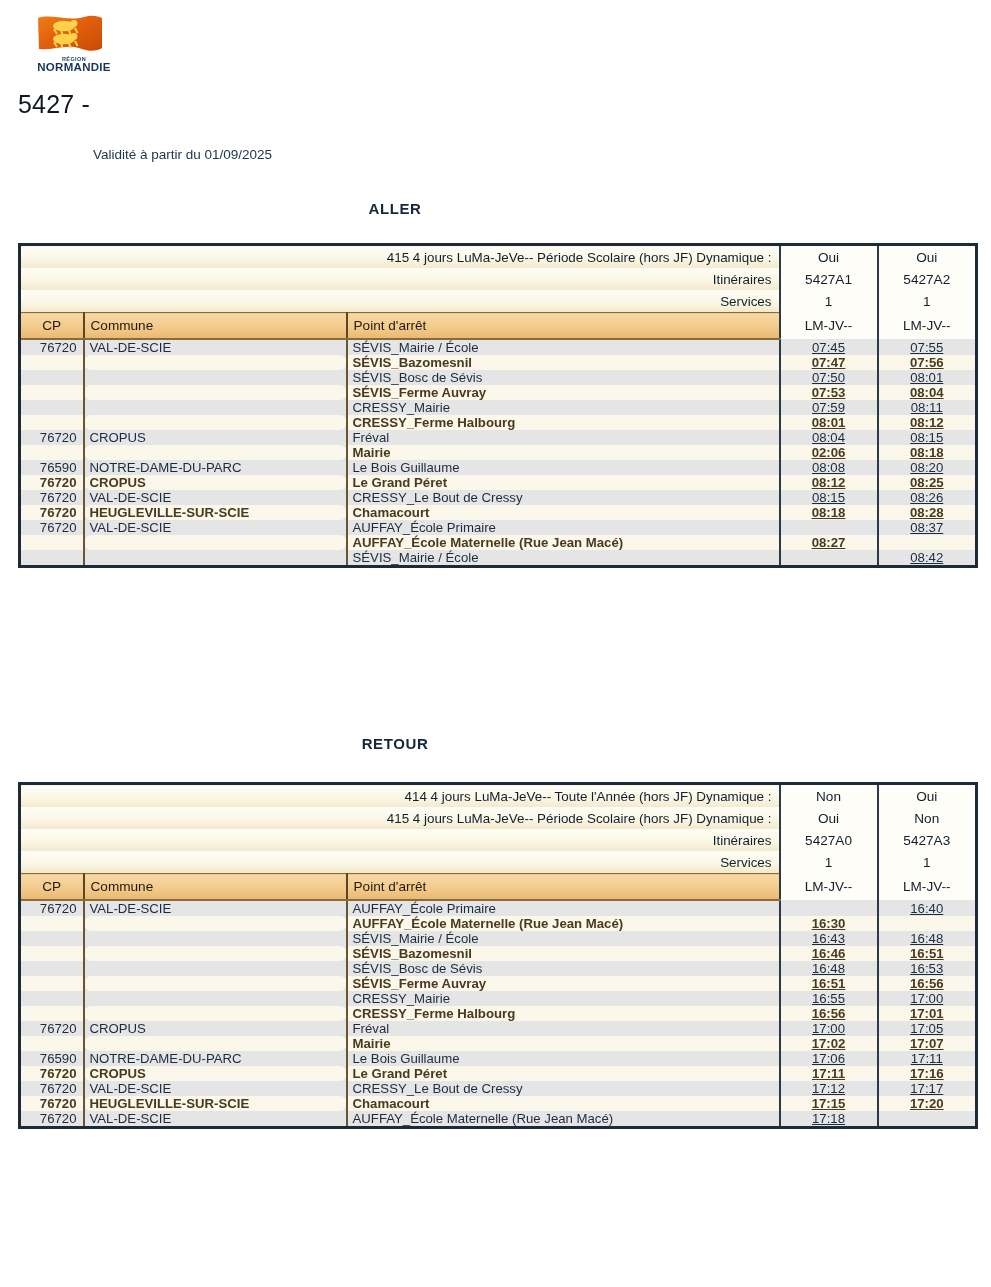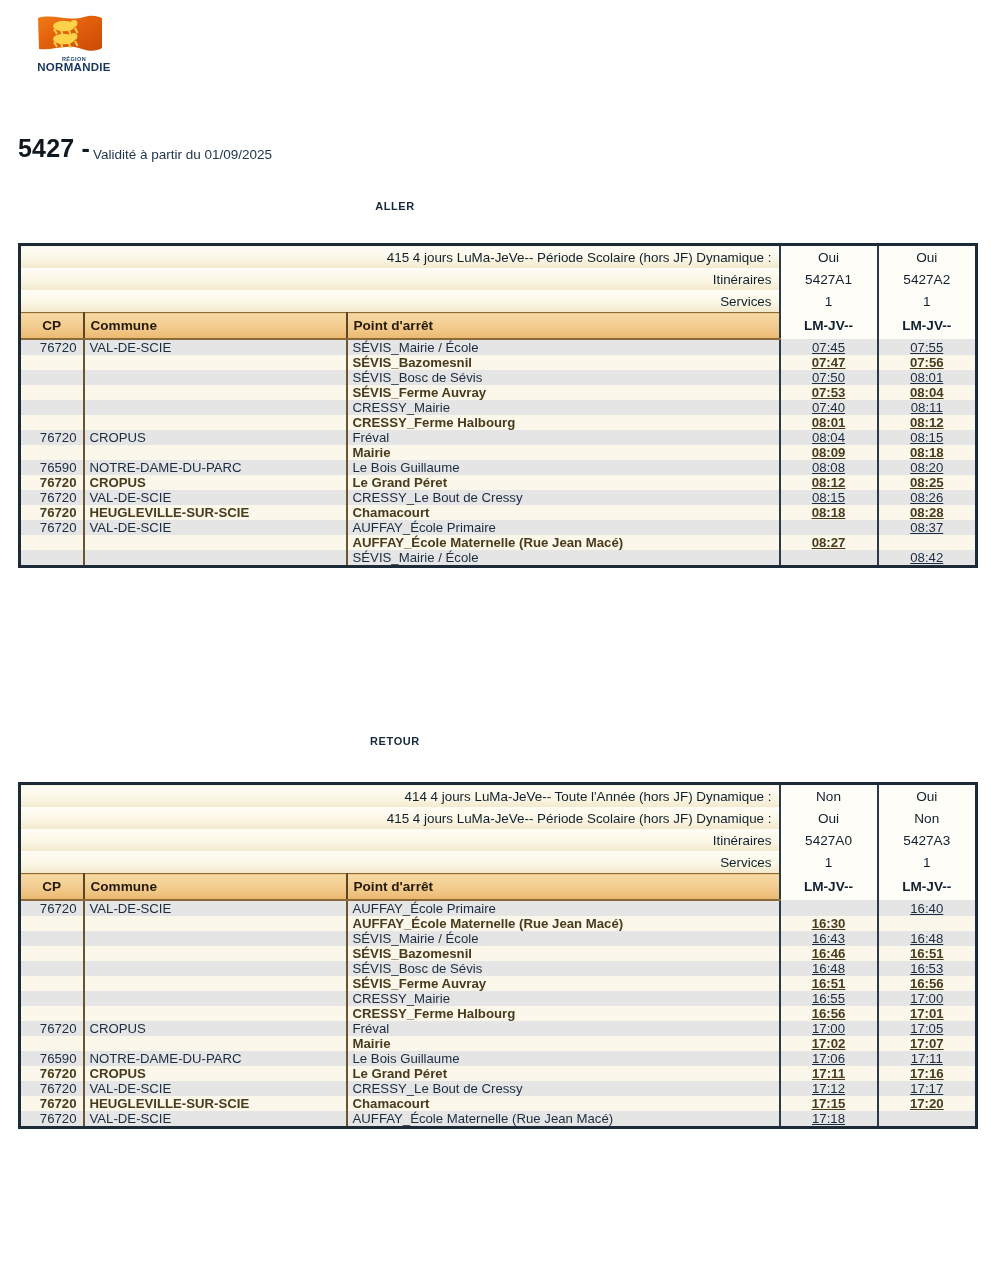--- a/index.html
+++ b/index.html
@@ -50,35 +50,34 @@
     color: #17355c;
     margin-top: -1px;
   }
 
   
   .route-title {
     position: absolute;
     left: 18px;
     top: 90px;
     font-size: 25px;
-    font-weight: bold;
+    font-weight: normal;
     letter-spacing: 0.2px;
     color: #101820;
-    margin-top: 44px;
   }
   .validity {
     position: absolute;
     left: 93px;
     top: 147px;
     font-size: 13.5px;
     color: #23384d;
   }
   .section-title {
     position: absolute;
-    font-size: 11px;
+    font-size: 15px;
     font-weight: bold;
     letter-spacing: 0.6px;
     color: #16293c;
   }
   #aller-title { left: 0; top: 200px; width: 790px; text-align: center; }
   #retour-title { left: 0; top: 735px; width: 790px; text-align: center; }
 
   
   .timetable {
     position: absolute;
@@ -122,21 +121,21 @@
     background: #fffdf7 !important;
     border-left: 2px solid #2c3a48;
   }
   .cond-val.light { font-weight: normal; }
   .cond-val.last { border-right: 3px solid #1d2a38; }
 
   
   .colhead td {
     height: 25px;
     background: linear-gradient(to bottom, #f6d9a4 0%, #f2c98a 60%, #e9b86f 100%);
-    font-weight: bold;
+    font-weight: normal;
     font-size: 13.6px;
     color: #241a0c;
     border-top: 1px solid #8a6a3a;
     border-bottom: 2px solid #8a6a3a;
   }
   .colhead .ch-cp {
     text-align: center;
     border-left: 3px solid #1d2a38;
   }
   .colhead .ch-commune,
@@ -164,20 +163,21 @@
     text-align: right;
     padding-right: 6px !important;
     border-left: 3px solid #1d2a38;
     color: #1b2c3f;
   }
   .cell-commune {
     text-align: left;
     padding-left: 5px !important;
     border-left: 2px solid #6b5430;
     color: #1b2c3f;
+    border-radius: 11px;
   }
   .cell-point {
     text-align: left;
     padding-left: 5px !important;
     border-left: 2px solid #6b5430;
     color: #1b2c3f;
   }
   .time-cell {
     text-align: center;
     border-left: 2px solid #2c3a48;
@@ -289,42 +289,42 @@
         <td class="cell-cp"></td>
         <td class="cell-commune"></td>
         <td class="cell-point">SÉVIS_Ferme Auvray</td>
         <td class="time-cell">07:53</td>
         <td class="time-cell last">08:04</td>
       </tr>
       <tr>
         <td class="cell-cp"></td>
         <td class="cell-commune"></td>
         <td class="cell-point">CRESSY_Mairie</td>
-        <td class="time-cell">07:40</td>
+        <td class="time-cell">07:59</td>
         <td class="time-cell last">08:11</td>
       </tr>
       <tr class="alt">
         <td class="cell-cp"></td>
         <td class="cell-commune"></td>
         <td class="cell-point">CRESSY_Ferme Halbourg</td>
         <td class="time-cell">08:01</td>
         <td class="time-cell last">08:12</td>
       </tr>
       <tr>
         <td class="cell-cp">76720</td>
         <td class="cell-commune">CROPUS</td>
         <td class="cell-point">Fréval</td>
         <td class="time-cell">08:04</td>
         <td class="time-cell last">08:15</td>
       </tr>
       <tr class="alt">
         <td class="cell-cp"></td>
         <td class="cell-commune"></td>
         <td class="cell-point">Mairie</td>
-        <td class="time-cell">08:09</td>
+        <td class="time-cell">02:06</td>
         <td class="time-cell last">08:18</td>
       </tr>
       <tr>
         <td class="cell-cp">76590</td>
         <td class="cell-commune">NOTRE-DAME-DU-PARC</td>
         <td class="cell-point">Le Bois Guillaume</td>
         <td class="time-cell">08:08</td>
         <td class="time-cell last">08:20</td>
       </tr>
       <tr class="alt">

